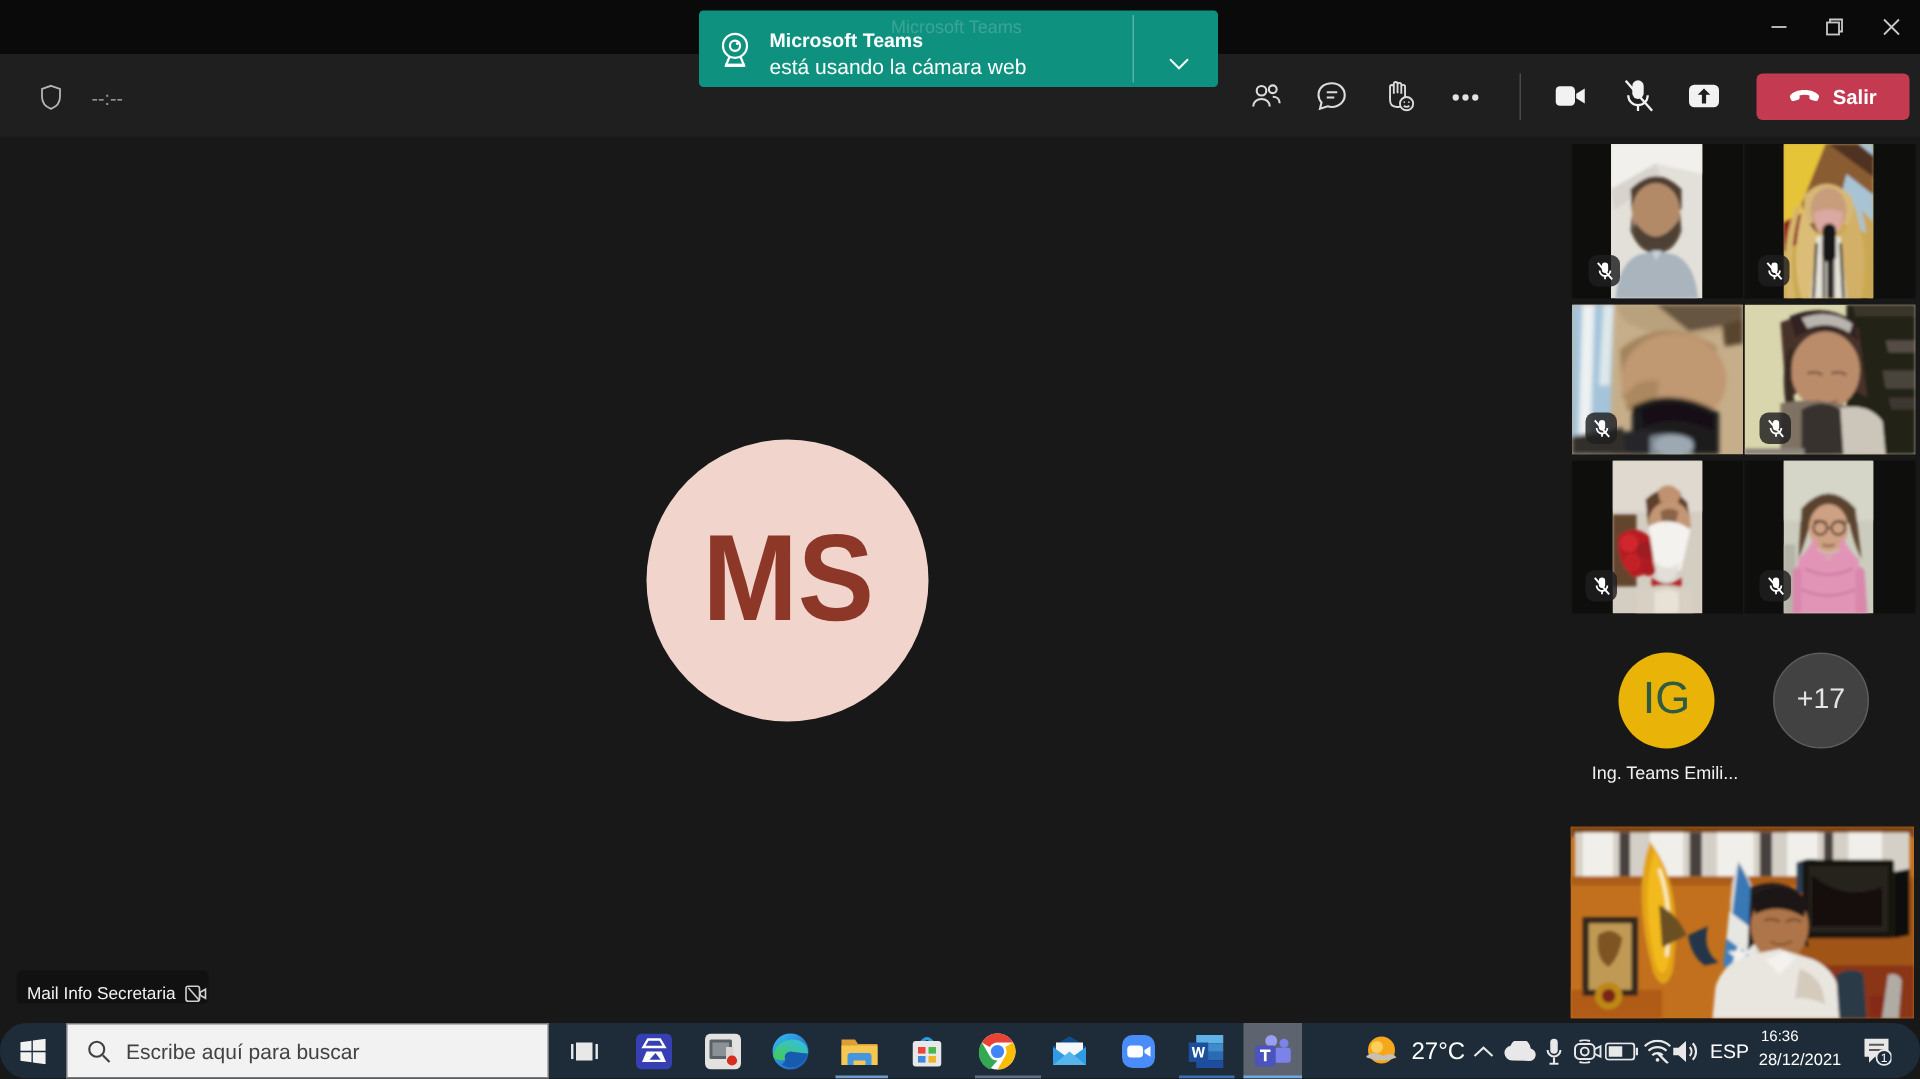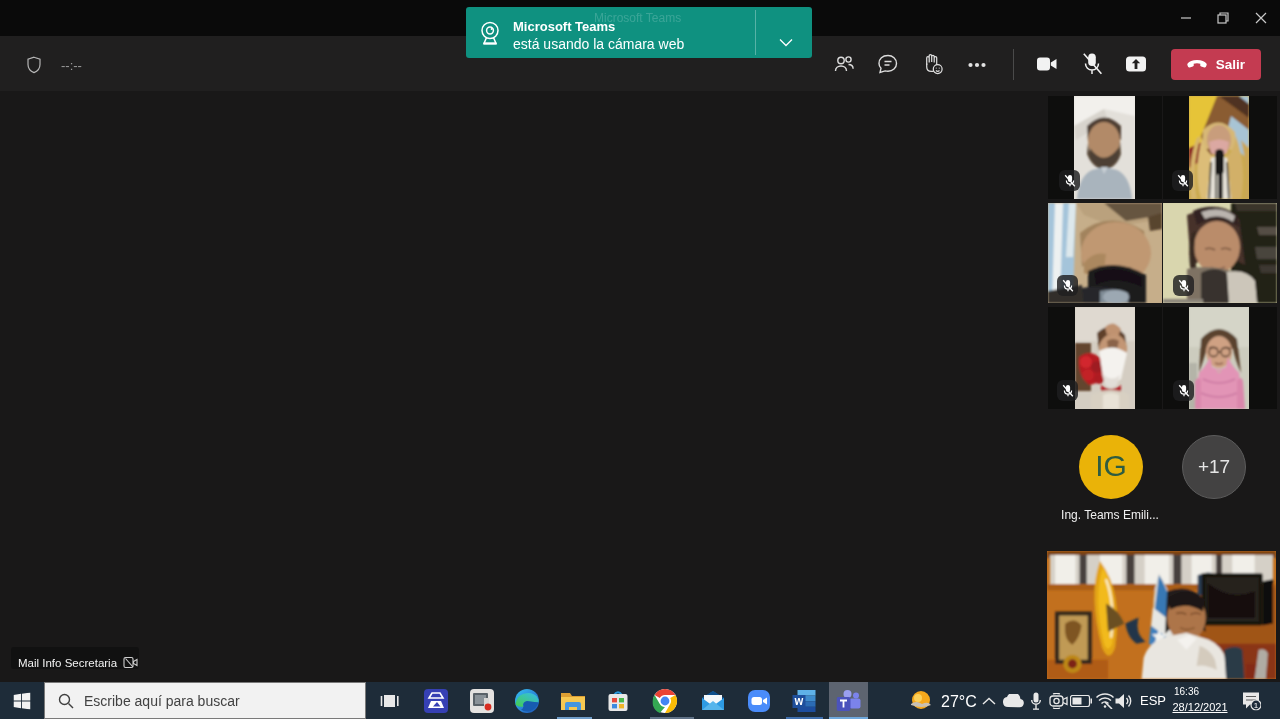--- a/index.html
+++ b/index.html
@@ -9,21 +9,21 @@
   #page { position:relative; width:1280px; height:719px; background:#191818; }
 
   
   #titlebar { left:0; top:0; width:1280px; height:36px; background:#0a0a0a; }
   .wc { position:absolute; top:0; width:44px; height:36px; }
   .wc svg { position:absolute; left:50%; top:50%; transform:translate(-50%,-50%); }
 
   
   #toolbar { left:0; top:36px; width:1280px; height:55px; background:#201f1f; }
   .tbicon { position:absolute; top:50%; transform:translate(-50%,-50%); }
-  #salir { position:absolute; left:1171px; top:49px; width:90px; height:31px;
+  #salir { position:absolute; left:1171px; top:49px; width:102px; height:31px;
     background:#c43b51; border-radius:4px; color:#fff; display:flex;
     align-items:center; justify-content:center; gap:9px; font-size:13.5px; font-weight:bold; }
 
   
   #toast { left:466px; top:7px; width:346px; height:51px; background:#0f9180;
     border-radius:3px; }
   #toast .sep { position:absolute; left:289px; top:3px; width:1px; height:45px; background:rgba(255,255,255,0.3); }
   #toast .t1 { position:absolute; left:47px; top:12px; font-size:13px; font-weight:bold; color:#fff; }
   #toast .t2 { position:absolute; left:47px; top:29px; font-size:14px; color:#fff;text-align:center; }
   #ghost-title { left:594px; top:11px; width:200px; font-size:12px; color:rgba(255,255,255,0.18); }
@@ -42,21 +42,21 @@
   .avcircle { position:absolute; border-radius:50%; display:flex; align-items:center; justify-content:center; }
   #ig { left:1079px; top:435px; width:64px; height:64px; background:#eab308; color:#2f5c41; font-size:30px; font-weight:normal; }
   #p17 { left:1182px; top:435px; width:64px; height:64px; background:#434242; border:1px solid #5c5c5c; color:#e5e5e5; font-size:19px; font-weight:normal; }
   #iglabel { left:1050px; top:508px; width:120px; text-align:center; font-size:12px; color:#f0f0f0; }
 
   
   #maillabel { left:11px; top:647px; white-space:nowrap; width:128px; height:22px; background:#111; border-radius:3px;
     color:#f2f2f2; font-size:11.5px; display:flex; align-items:flex-end; padding-left:7px; gap:6px; }
 
   
-  #taskbar { left:0; top:682px; width:1280px; height:37px; background:#1e2c39; }
+  #taskbar { left:0; top:682px; width:1280px; height:37px; background:#1e2c39;border-radius:18px; }
   #searchbox { position:absolute; left:44px; top:0; width:322px; height:37px;
     background:#f2f2f2; border:1px solid #7a7a7a; display:flex; align-items:center; }
   #searchbox span { color:#424242; font-size:14px; margin-left:10px; }
   .tbapp { position:absolute; top:50%; transform:translate(-50%,-50%); }
   .uline { position:absolute; top:35px; height:2px; background:#5f7186; }
   .traytxt { position:absolute; color:#fff; font-size:15px; }
 </style>
 </head>
 <body>
 <div id="page">
@@ -142,20 +142,23 @@
     </svg>
     <div class="t1">Microsoft Teams</div>
     <div class="t2">está usando la cámara web</div>
     <div class="sep"></div>
     <svg style="position:absolute; left:313px; top:31px;" width="14" height="9" viewBox="0 0 14 9" fill="none" stroke="#fff" stroke-width="1.3">
       <path d="M1 1.5l6 6L13 1.5"></path>
     </svg>
   </div>
   <div id="ghost-title" class="abs">Microsoft Teams</div>
 
+  <div id="ms-avatar" class="abs">
+      <span style="margin-top:-2px; transform:scaleX(0.93); display:inline-block;">MS</span>
+    </div>
 
   <div class="cell" style="left:1048px; top:96px;  width:114px; height:103px;"></div>
   <div class="cell" style="left:1163px; top:96px;  width:114px; height:103px;"></div>
   <div class="cell" style="left:1048px; top:203px; width:114px; height:100px;"></div>
   <div class="cell" style="left:1163px; top:203px; width:114px; height:100px;"></div>
   <div class="cell" style="left:1048px; top:307px; width:114px; height:102px;"></div>
   <div class="cell" style="left:1163px; top:307px; width:114px; height:102px;"></div>
 
   <div class="abs" id="v1" style="left:1074px; top:96px;">
     <svg width="61" height="103" viewBox="0 0 61 103">
@@ -578,21 +581,21 @@
       <path d="M10 13.5 l0 0" stroke-linecap="round" stroke-width="2.5"></path>
       <path d="M6.5 10.5 a5 5 0 0 1 7 0 M4 7.5 a8.5 8.5 0 0 1 12 0 M1.5 4.5 a12 12 0 0 1 17 0"></path>
       <path d="M10 9 L17 16" stroke-width="1.6"></path>
     </svg>
     <svg class="tbapp" style="left:1124px;" width="18" height="16" viewBox="0 0 18 16">
       <path d="M0.5 5.5 h3.5 L9 1 v14 L4 10.5 h-3.5 Z" fill="#e8e8e8"></path>
       <path d="M11.5 5 a4.5 4.5 0 0 1 0 6 M13.5 2.5 a8 8 0 0 1 0 11" stroke="#e8e8e8" stroke-width="1.4" fill="none"></path>
     </svg>
     <div class="traytxt" style="left:1140px; top:11px; font-size:13px;">ESP</div>
     <div class="traytxt" style="left:1174px; top:4px; width:52px; text-align:left; font-size:10px;">16:36</div>
-    <div class="traytxt" style="left:1172px; top:19px; width:56px; text-align:center; font-size:11px;text-decoration:underline;">28/12/2021</div>
+    <div class="traytxt" style="left:1172px; top:19px; width:56px; text-align:center; font-size:11px;">28/12/2021</div>
     <svg class="tbapp" style="left:1251px;" width="20" height="19" viewBox="0 0 20 19">
       <path d="M2 1 h16 v12 h-9 l-4 4 v-4 h-3 Z" fill="#e8e8e8"></path>
       <path d="M5 5 h10 M5 8.5 h10" stroke="#5a5a5a" stroke-width="1.2"></path>
       <circle cx="15" cy="13.5" r="5" fill="#1c2a3a" stroke="#e8e8e8" stroke-width="1.2"></circle>
       <text x="15" y="16.5" text-anchor="middle" font-size="8" fill="#fff" font-family="Liberation Sans">1</text>
     </svg>
   </div>
 
 </div>
 

